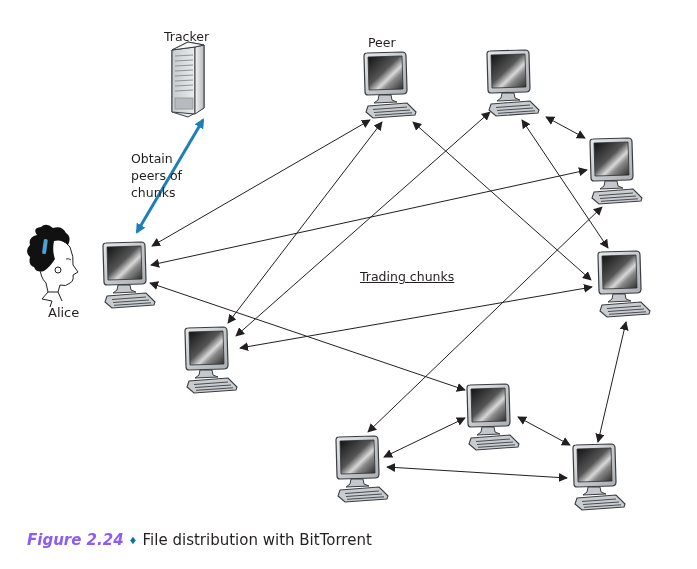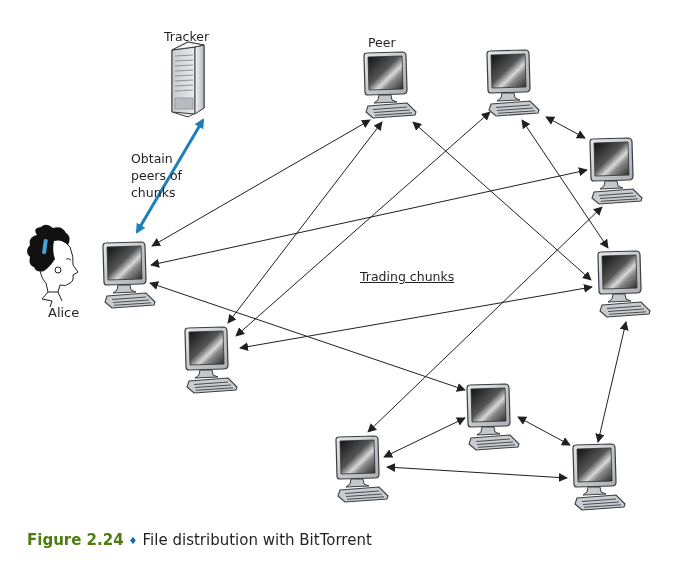--- a/index.html
+++ b/index.html
@@ -1,21 +1,21 @@
 <!DOCTYPE html>
 <html><head>
 <meta charset="utf-8">
 <style>
   html, body { margin: 0; padding: 0; background: #ffffff; }
   body { width: 697px; height: 569px; position: relative; overflow: hidden;
          font-family: "DejaVu Sans", "Liberation Sans", sans-serif; }
   #diagram { position: absolute; left: 0; top: 0; }
   .lbl { position: absolute; font-size: 12.5px; color: #231f20; line-height: 1.2; white-space: nowrap; }
   .caption { position: absolute; left: 27px; top: 531px; font-size: 15px; color: #231f20; white-space: nowrap; }
-  .caption .fig { color: #4d7c0f; font-weight: bold; font-family: "DejaVu Sans", sans-serif; }
+  .caption .fig { color: #8b5cf6; font-weight: bold; font-family: "DejaVu Sans", sans-serif; font-style: italic; }
   .caption .diamond { color: #0a73ab; font-size: 10px; margin: 0 5px; position: relative; top: -1px; }
 </style>
 </head>
 <body>
 
 <svg id="diagram" width="697" height="569" viewBox="0 0 697 569">
   <defs>
     <linearGradient id="screenGrad" x1="0" y1="0" x2="1" y2="1">
       <stop offset="0" stop-color="#111"></stop>
       <stop offset="0.45" stop-color="#555"></stop>

